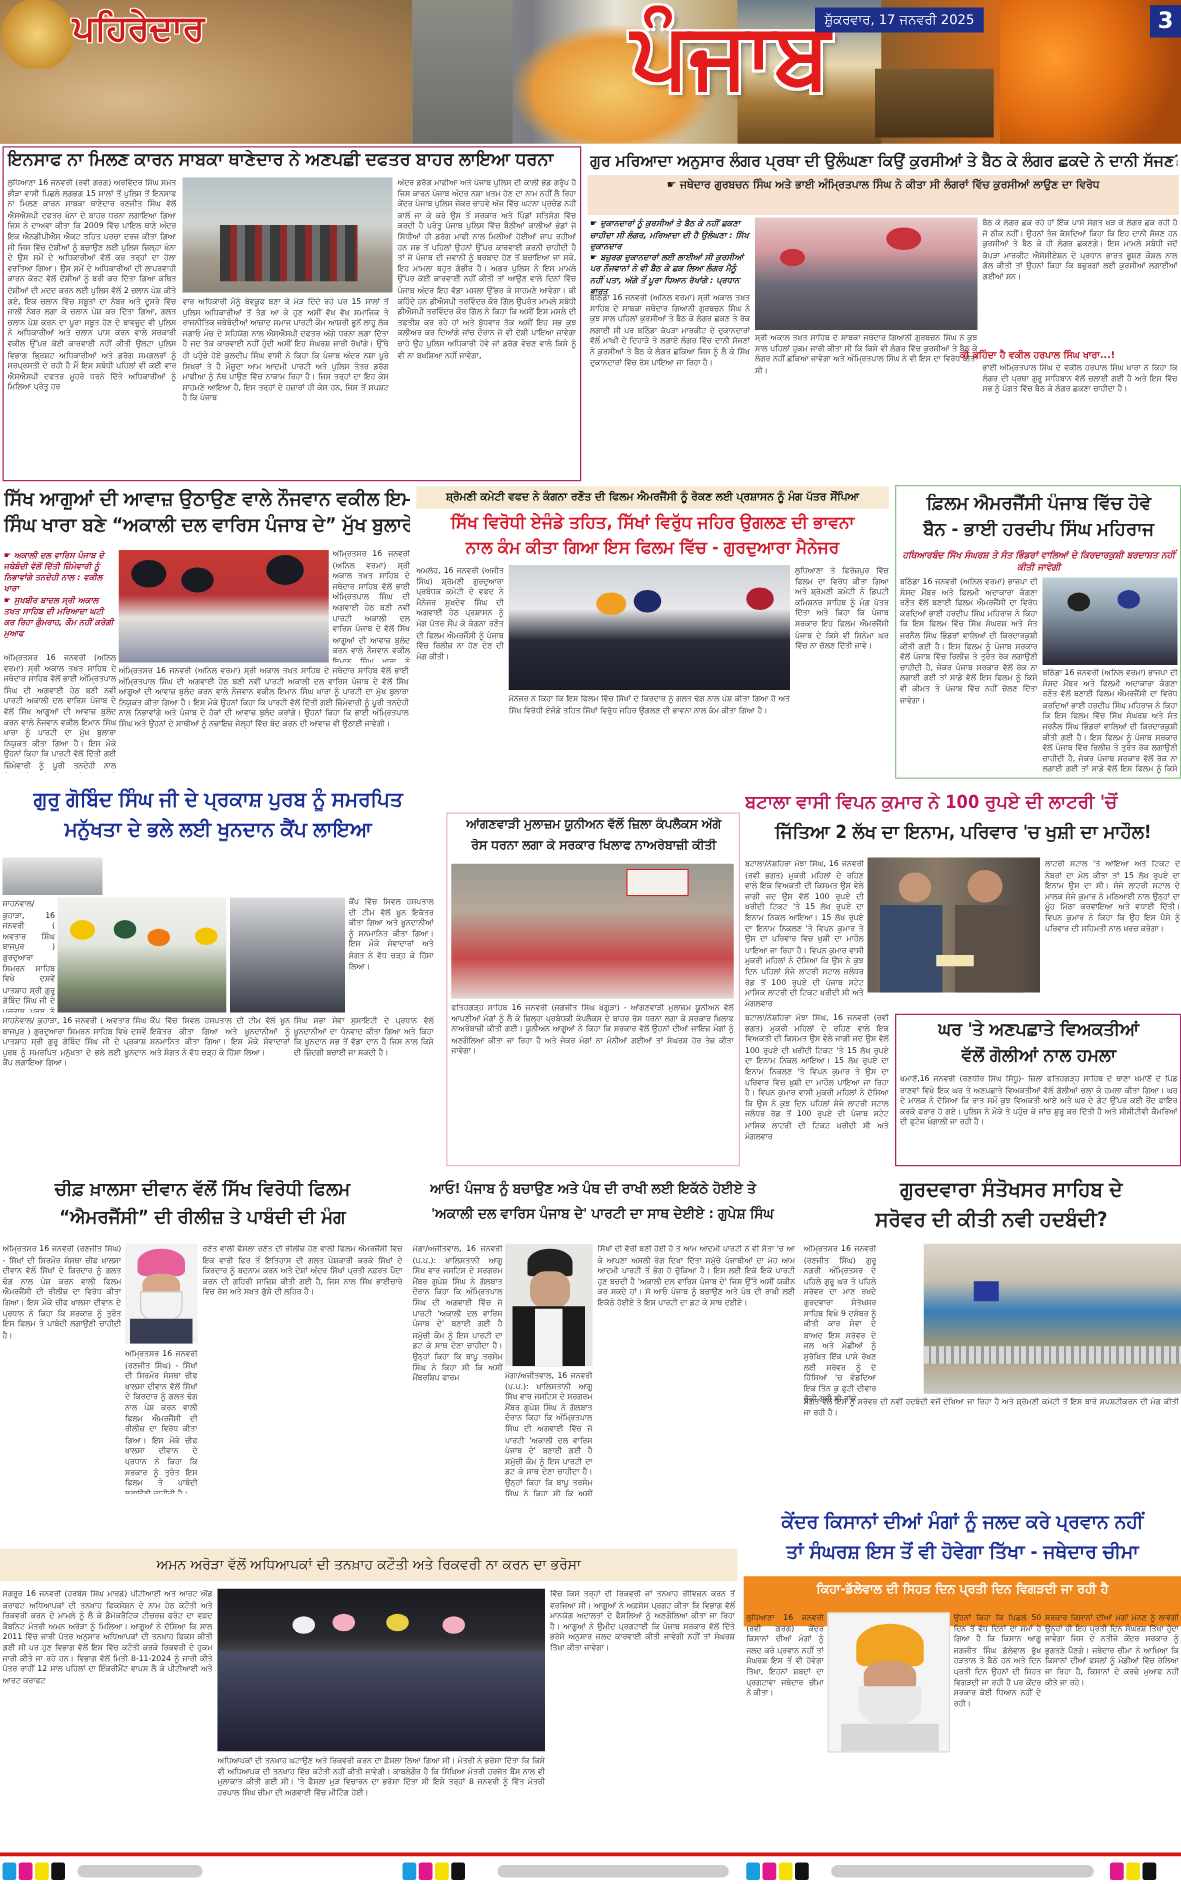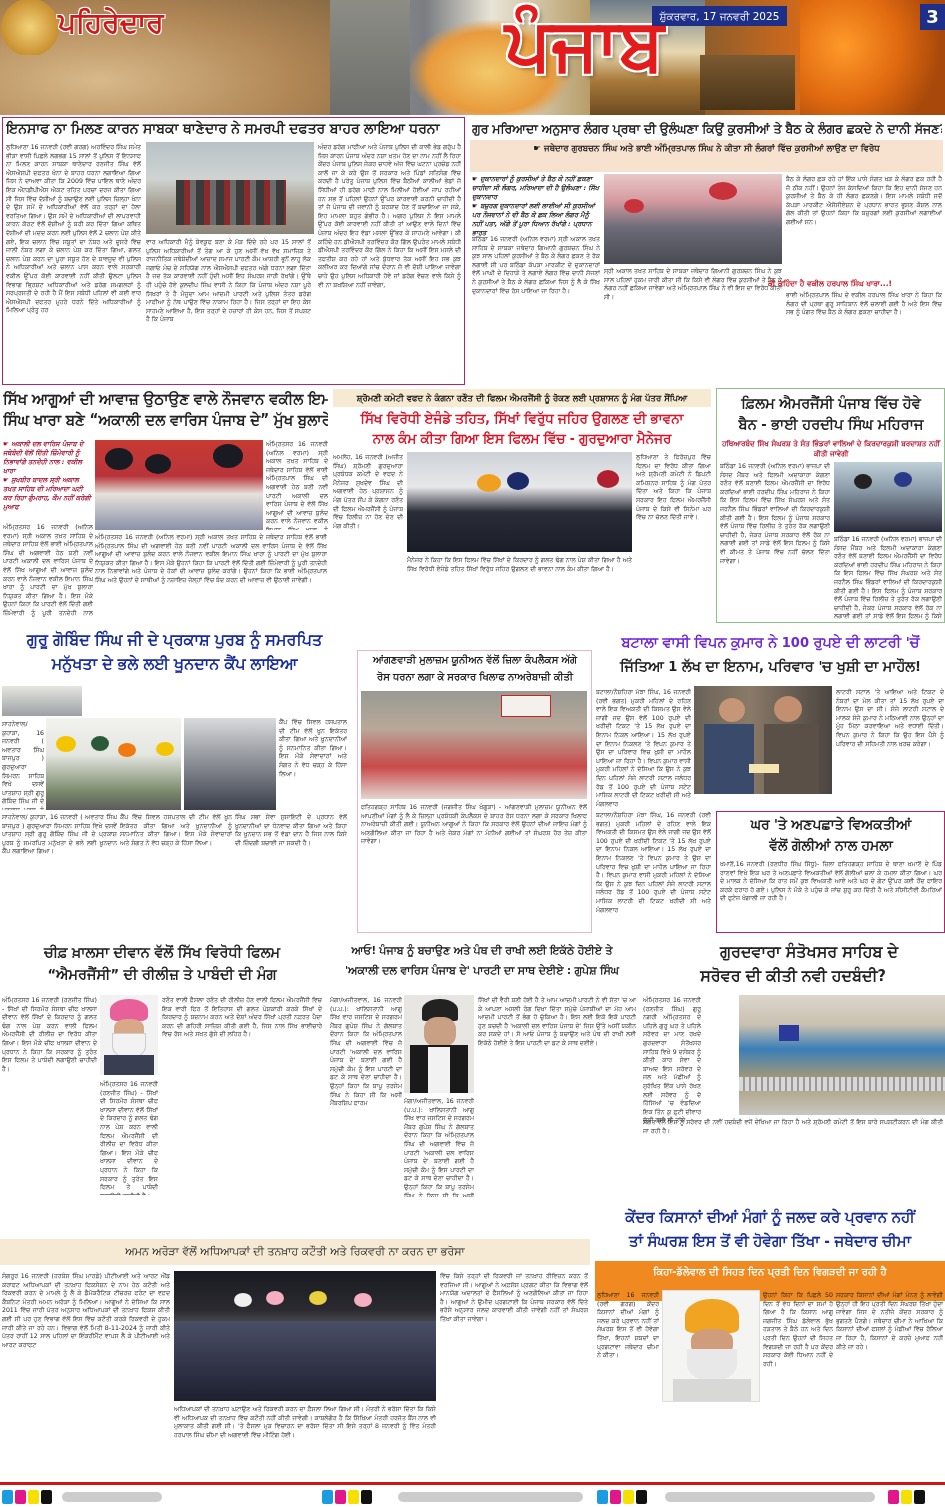--- a/index.html
+++ b/index.html
@@ -36,21 +36,21 @@
   <div class="abs" style="left:590px;top:0;width:115px;height:115px;background:linear-gradient(180deg,#6d7c88 0%,#e8d8b0 45%,#a87a3a 70%,#6d4a22 100%)"></div>
   <div class="abs mh-tractor"></div>
   <div class="abs mh-right"></div>
   <div class="abs logo-left">ਪਹਿਰੇਦਾਰ</div>
   <div class="abs logo-main">ਪੰਜਾਬ</div>
   <div class="abs dateband">ਸ਼ੁੱਕਰਵਾਰ, 17 ਜਨਵਰੀ 2025</div>
   <div class="abs pageno">3</div>
 </div>
 
 <div class="abs box-mag" style="left:2px;top:117px;width:463px;height:268px">
-  <div class="abs hl" style="left:3px;top:2px;width:455px;font-size:14px;color:#222">ਇਨਸਾਫ ਨਾ ਮਿਲਣ ਕਾਰਨ ਸਾਬਕਾ ਥਾਣੇਦਾਰ ਨੇ ਸਮਰਪੀ ਦਫਤਰ ਬਾਹਰ ਲਾਇਆ ਧਰਨਾ</div>
+  <div class="abs hl" style="left:3px;top:2px;width:455px;font-size:14px;color:#222">ਇਨਸਾਫ ਨਾ ਮਿਲਣ ਕਾਰਨ ਸਾਬਕਾ ਥਾਣੇਦਾਰ ਨੇ ਅਣਪਛੀ ਦਫਤਰ ਬਾਹਰ ਲਾਇਆ ਧਰਨਾ</div>
   <div class="abs body-text" style="left:3px;top:25px;width:135px;height:240px">ਲੁਧਿਆਣਾ 16 ਜਨਵਰੀ (ਰਵੀ ਗਰਗ) ਅਰਵਿੰਦਰ ਸਿੰਘ ਸਮੇਤ ਭੀੜਾ ਵਾਸੀ ਪਿਛਲੇ ਲਗਭਗ 15 ਸਾਲਾਂ ਤੋਂ ਪੁਲਿਸ ਤੋਂ ਇਨਸਾਫ ਨਾ ਮਿਲਣ ਕਾਰਨ ਸਾਬਕਾ ਥਾਣੇਦਾਰ ਰਣਜੀਤ ਸਿੰਘ ਵੱਲੋਂ ਐਸਐਸਪੀ ਦਫਤਰ ਖੰਨਾ ਦੇ ਬਾਹਰ ਧਰਨਾ ਲਗਾਇਆ ਗਿਆ ਜਿਸ ਨੇ ਦਾਅਵਾ ਕੀਤਾ ਕਿ 2009 ਵਿੱਚ ਪਾਇਲ ਥਾਣੇ ਅੰਦਰ ਇਕ ਐਨਡੀਪੀਐਸ ਐਕਟ ਤਹਿਤ ਪਰਚਾ ਦਰਜ ਕੀਤਾ ਗਿਆ ਸੀ ਜਿਸ ਵਿੱਚ ਦੋਸ਼ੀਆਂ ਨੂੰ ਬਚਾਉਣ ਲਈ ਪੁਲਿਸ ਜ਼ਿਲ੍ਹਾ ਖੰਨਾ ਦੇ ਉਸ ਸਮੇਂ ਦੇ ਅਧਿਕਾਰੀਆਂ ਵੱਲੋਂ ਕਰ ਤਰ੍ਹਾਂ ਦਾ ਹੋਲਾ ਵਰਤਿਆ ਗਿਆ। ਉਸ ਸਮੇਂ ਦੇ ਅਧਿਕਾਰੀਆਂ ਦੀ ਲਾਪਰਵਾਹੀ ਕਾਰਨ ਕੋਰਟ ਵੱਲੋਂ ਦੋਸ਼ੀਆਂ ਨੂੰ ਬਰੀ ਕਰ ਦਿੱਤਾ ਗਿਆ ਕਥਿਤ ਦੋਸ਼ੀਆਂ ਦੀ ਮਦਦ ਕਰਨ ਲਈ ਪੁਲਿਸ ਵੱਲੋਂ 2 ਚਲਾਨ ਪੇਸ਼ ਕੀਤੇ ਗਏ, ਇਕ ਚਲਾਨ ਵਿੱਚ ਸਬੂਤਾਂ ਦਾ ਨੰਬਰ ਅਤੇ ਦੂਸਰੇ ਵਿੱਚ ਜਾਲੀ ਨੰਬਰ ਲਗਾ ਕੇ ਚਲਾਨ ਪੇਸ਼ ਕਰ ਦਿੱਤਾ ਗਿਆ, ਗਲਤ ਚਲਾਨ ਪੇਸ਼ ਕਰਨ ਦਾ ਪੂਰਾ ਸਬੂਤ ਹੋਣ ਦੇ ਬਾਵਜੂਦ ਵੀ ਪੁਲਿਸ ਨੇ ਅਧਿਕਾਰੀਆਂ ਅਤੇ ਚਲਾਨ ਪਾਸ ਕਰਨ ਵਾਲੇ ਸਰਕਾਰੀ ਵਕੀਲ ਉੱਪਰ ਕੋਈ ਕਾਰਵਾਈ ਨਹੀਂ ਕੀਤੀ ਉਲਟਾ ਪੁਲਿਸ ਵਿਭਾਗ ਭ੍ਰਿਸ਼ਟ ਅਧਿਕਾਰੀਆਂ ਅਤੇ ਡਰੱਗ ਸਮਗਲਰਾਂ ਨੂੰ ਸਰਪ੍ਰਸਤੀ ਦੇ ਰਹੀ ਹੈ ਮੈਂ ਇਸ ਸਬੰਧੀ ਪਹਿਲਾਂ ਵੀ ਕਈ ਵਾਰ ਐਸਐਸਪੀ ਦਫਤਰ ਮੂਹਰੇ ਧਰਨੇ ਦਿੱਤੇ ਅਧਿਕਾਰੀਆਂ ਨੂੰ ਮਿਲਿਆ ਪ੍ਰੰਤੂ ਹਰ</div>
   <div class="abs photo" style="left:143px;top:24px;width:168px;height:92px;background:linear-gradient(180deg,#b8c2c6 0%,#cfd4d2 40%,#a49c8e 70%,#8c8579 100%)">
     <div style="position:absolute;left:30px;top:38px;width:110px;height:45px;background:repeating-linear-gradient(90deg,#3a3a3a 0 8px,#8a2a2a 8px 14px,#6b6b6b 14px 20px)"></div>
   </div>
   <div class="abs body-text" style="left:143px;top:120px;width:165px;height:145px">ਵਾਰ ਅਧਿਕਾਰੀ ਮੈਨੂੰ ਬੇਵਕੂਫ ਬਣਾ ਕੇ ਮੋੜ ਦਿੰਦੇ ਰਹੇ ਪਰ 15 ਸਾਲਾਂ ਤੋਂ ਪੁਲਿਸ ਅਧਿਕਾਰੀਆਂ ਤੋਂ ਤੰਗ ਆ ਕੇ ਹੁਣ ਅਸੀਂ ਵੱਖ ਵੱਖ ਸਮਾਜਿਕ ਤੇ ਰਾਜਨੀਤਿਕ ਜਥੇਬੰਦੀਆਂ ਆਜ਼ਾਦ ਸਮਾਜ ਪਾਰਟੀ ਕੌਮ ਆਸ਼ਰੀ ਭੂਨੋਂ ਲਾਹੂ ਲੋਕ ਜਗਾਓ ਮੰਚ ਦੇ ਸਹਿਯੋਗ ਨਾਲ ਐਸਐਸਪੀ ਦਫਤਰ ਅੱਗੇ ਧਰਨਾ ਲਗਾ ਦਿੱਤਾ ਹੈ ਜਦ ਤੱਕ ਕਾਰਵਾਈ ਨਹੀਂ ਹੁੰਦੀ ਅਸੀਂ ਇਹ ਸੰਘਰਸ਼ ਜਾਰੀ ਰੱਖਾਂਗੇ। ਉੱਥੇ ਹੀ ਪਹੁੰਚੇ ਹੋਏ ਕੁਲਦੀਪ ਸਿੰਘ ਵਾਸੀ ਨੇ ਕਿਹਾ ਕਿ ਪੰਜਾਬ ਅੰਦਰ ਨਸ਼ਾ ਪੂਰੇ ਸਿਖਰਾਂ ਤੇ ਹੈ ਮੌਜੂਦਾ ਆਮ ਆਦਮੀ ਪਾਰਟੀ ਅਤੇ ਪੁਲਿਸ ਤੰਤਰ ਡਰੱਗ ਮਾਫੀਆ ਨੂੰ ਨੱਥ ਪਾਉਣ ਵਿੱਚ ਨਾਕਾਮ ਰਿਹਾ ਹੈ। ਜਿਸ ਤਰ੍ਹਾਂ ਦਾ ਇਹ ਕੇਸ ਸਾਹਮਣੇ ਆਇਆ ਹੈ, ਇਸ ਤਰ੍ਹਾਂ ਦੇ ਹਜ਼ਾਰਾਂ ਹੀ ਕੇਸ ਹਨ, ਜਿਸ ਤੋਂ ਸਪਸ਼ਟ ਹੈ ਕਿ ਪੰਜਾਬ</div>
   <div class="abs body-text" style="left:315px;top:25px;width:143px;height:240px">ਅੰਦਰ ਡਰੱਗ ਮਾਫੀਆ ਅਤੇ ਪੰਜਾਬ ਪੁਲਿਸ ਦੀ ਕਾਲੀ ਭੇਡ ਗਰੁੱਪ ਹੈ ਜਿਸ ਕਾਰਨ ਪੰਜਾਬ ਅੰਦਰ ਨਸ਼ਾ ਖਤਮ ਹੋਣ ਦਾ ਨਾਮ ਨਹੀਂ ਲੈ ਰਿਹਾ ਕੇਂਦਰ ਪੰਜਾਬ ਪੁਲਿਸ ਜੇਕਰ ਚਾਹਵੇ ਅੱਜ ਵਿੱਚ ਘਟਨਾ ਪ੍ਰਚੰਡ ਨਹੀਂ ਕਾਲੋਂ ਜਾ ਕੇ ਕਰੇ ਉਸ ਤੋਂ ਸਰਕਾਰ ਅਤੇ ਪਿੰਡਾਂ ਸਤਿਸੰਗ ਵਿੱਚ ਕਰਦੀ ਹੈ ਪਰੰਤੂ ਪੰਜਾਬ ਪੁਲਿਸ ਵਿੱਚ ਬੈਠੀਆਂ ਕਾਲੀਆਂ ਭੇਡਾਂ ਜੋ ਸਿੱਧੀਆਂ ਹੀ ਡਰੱਗ ਮਾਫੀ ਨਾਲ ਮਿਲੀਆਂ ਹੋਈਆਂ ਜਾਪ ਰਹੀਆਂ ਹਨ ਸਭ ਤੋਂ ਪਹਿਲਾਂ ਉਹਨਾਂ ਉੱਪਰ ਕਾਰਵਾਈ ਕਰਨੀ ਚਾਹੀਦੀ ਹੈ ਤਾਂ ਜੋ ਪੰਜਾਬ ਦੀ ਜਵਾਨੀ ਨੂੰ ਬਰਬਾਦ ਹੋਣ ਤੋਂ ਬਚਾਇਆ ਜਾ ਸਕੇ, ਇਹ ਮਾਮਲਾ ਬਹੁਤ ਗੰਭੀਰ ਹੈ। ਅਗਰ ਪੁਲਿਸ ਨੇ ਇਸ ਮਾਮਲੇ ਉੱਪਰ ਕੋਈ ਕਾਰਵਾਈ ਨਹੀਂ ਕੀਤੀ ਤਾਂ ਆਉਣ ਵਾਲੇ ਦਿਨਾਂ ਵਿੱਚ ਪੰਜਾਬ ਅੰਦਰ ਇਹ ਵੱਡਾ ਮਸਲਾ ਉੱਭਰ ਕੇ ਸਾਹਮਣੇ ਆਵੇਗਾ। ਕੀ ਕਹਿੰਦੇ ਹਨ ਡੀਐਸਪੀ ਤਰਵਿੰਦਰ ਕੌਰ ਗਿੱਲ ਉਪਰੰਤ ਮਾਮਲੇ ਸਬੰਧੀ ਡੀਐਸਪੀ ਤਰਵਿੰਦਰ ਕੌਰ ਗਿੱਲ ਨੇ ਕਿਹਾ ਕਿ ਅਸੀਂ ਇਸ ਮਸਲੇ ਦੀ ਤਫਤੀਸ਼ ਕਰ ਰਹੇ ਹਾਂ ਅਤੇ ਬੁੱਧਵਾਰ ਤੱਕ ਅਸੀਂ ਇਹ ਸਭ ਕੁਝ ਕਲੀਅਰ ਕਰ ਦਿਆਂਗੇ ਜਾਂਚ ਦੌਰਾਨ ਜੋ ਵੀ ਦੋਸ਼ੀ ਪਾਇਆ ਜਾਵੇਗਾ ਚਾਹੇ ਉਹ ਪੁਲਿਸ ਅਧਿਕਾਰੀ ਹੋਵੇ ਜਾਂ ਡਰੱਗ ਵੇਚਣ ਵਾਲੇ ਕਿਸੇ ਨੂੰ ਵੀ ਨਾ ਬਖਸ਼ਿਆ ਨਹੀਂ ਜਾਵੇਗਾ,</div>
 </div>
 
 <div class="abs" style="left:470px;top:117px;width:475px;height:268px">
   <div class="abs hl" style="left:2px;top:4px;width:470px;font-size:12.5px;color:#222">ਗੁਰ ਮਰਿਆਦਾ ਅਨੁਸਾਰ ਲੰਗਰ ਪ੍ਰਥਾ ਦੀ ਉਲੰਘਣਾ ਕਿਉਂ ਕੁਰਸੀਆਂ ਤੇ ਬੈਠ ਕੇ ਲੰਗਰ ਛਕਦੇ ਨੇ ਦਾਨੀ ਸੱਜਣ?</div>
@@ -99,21 +99,21 @@
     <div style="position:absolute;left:100px;top:20px;width:22px;height:18px;border-radius:50%;background:#1c2a6a"></div>
     <div style="position:absolute;left:190px;top:18px;width:22px;height:18px;border-radius:50%;background:#b02030"></div>
   </div>
   <div class="abs body-text" style="left:74px;top:168px;width:225px;height:62px">ਮੈਨੇਜਰ ਨੇ ਕਿਹਾ ਕਿ ਇਸ ਫਿਲਮ ਵਿੱਚ ਸਿੱਖਾਂ ਦੇ ਕਿਰਦਾਰ ਨੂੰ ਗਲਤ ਢੰਗ ਨਾਲ ਪੇਸ਼ ਕੀਤਾ ਗਿਆ ਹੈ ਅਤੇ ਸਿੱਖ ਵਿਰੋਧੀ ਏਜੰਡੇ ਤਹਿਤ ਸਿੱਖਾਂ ਵਿਰੁੱਧ ਜਹਿਰ ਉਗਲਣ ਦੀ ਭਾਵਨਾ ਨਾਲ ਕੰਮ ਕੀਤਾ ਗਿਆ ਹੈ।</div>
   <div class="abs body-text" style="left:303px;top:65px;width:75px;height:165px">ਲੁਧਿਆਣਾ ਤੇ ਫਿਰੋਜ਼ਪੁਰ ਵਿੱਚ ਫਿਲਮ ਦਾ ਵਿਰੋਧ ਕੀਤਾ ਗਿਆ ਅਤੇ ਸ਼੍ਰੋਮਣੀ ਕਮੇਟੀ ਨੇ ਡਿਪਟੀ ਕਮਿਸ਼ਨਰ ਸਾਹਿਬ ਨੂੰ ਮੰਗ ਪੱਤਰ ਦਿੱਤਾ ਅਤੇ ਕਿਹਾ ਕਿ ਪੰਜਾਬ ਸਰਕਾਰ ਇਹ ਫਿਲਮ ਐਮਰਜੈਂਸੀ ਪੰਜਾਬ ਦੇ ਕਿਸੇ ਵੀ ਸਿਨੇਮਾ ਘਰ ਵਿੱਚ ਨਾ ਚੱਲਣ ਦਿੱਤੀ ਜਾਵੇ।</div>
 </div>
 
 <div class="abs" style="left:716px;top:388px;width:229px;height:235px;border:1.5px solid #8fc08a">
   <div class="abs hl" style="left:2px;top:6px;width:224px;font-size:14.5px;color:#222;text-align:center">ਫ਼ਿਲਮ ਐਮਰਜੈਂਸੀ ਪੰਜਾਬ ਵਿੱਚ ਹੋਵੇ</div>
   <div class="abs hl" style="left:2px;top:27px;width:224px;font-size:14.5px;color:#222;text-align:center">ਬੈਨ - ਭਾਈ ਹਰਦੀਪ ਸਿੰਘ ਮਹਿਰਾਜ</div>
-  <div class="abs" style="left:2px;top:50px;width:224px;font-size:7.2px;font-weight:bold;color:#b0102a;text-align:center;line-height:10px">ਹਥਿਆਰਬੰਦ ਸਿੱਖ ਸੰਘਰਸ਼ ਤੇ ਸੰਤ ਭਿੰਡਰਾਂ ਵਾਲਿਆਂ ਦੇ ਕਿਰਦਾਰਕੁਸ਼ੀ ਬਰਦਾਸ਼ਤ ਨਹੀਂ ਕੀਤੀ ਜਾਵੇਗੀ</div>
+  <div class="abs" style="left:2px;top:50px;width:224px;font-size:7.2px;font-style:italic;font-weight:bold;color:#b0102a;text-align:center;line-height:10px">ਹਥਿਆਰਬੰਦ ਸਿੱਖ ਸੰਘਰਸ਼ ਤੇ ਸੰਤ ਭਿੰਡਰਾਂ ਵਾਲਿਆਂ ਦੇ ਕਿਰਦਾਰਕੁਸ਼ੀ ਬਰਦਾਸ਼ਤ ਨਹੀਂ ਕੀਤੀ ਜਾਵੇਗੀ</div>
   <div class="abs body-text" style="left:3px;top:73px;width:110px;height:158px">ਬਠਿੰਡਾ 16 ਜਨਵਰੀ (ਅਨਿਲ ਵਰਮਾ) ਭਾਜਪਾ ਦੀ ਸੰਸਦ ਮੈਂਬਰ ਅਤੇ ਫਿਲਮੀ ਅਦਾਕਾਰਾ ਕੰਗਣਾ ਰਣੌਤ ਵੱਲੋਂ ਬਣਾਈ ਫਿਲਮ ਐਮਰਜੈਂਸੀ ਦਾ ਵਿਰੋਧ ਕਰਦਿਆਂ ਭਾਈ ਹਰਦੀਪ ਸਿੰਘ ਮਹਿਰਾਜ ਨੇ ਕਿਹਾ ਕਿ ਇਸ ਫਿਲਮ ਵਿੱਚ ਸਿੱਖ ਸੰਘਰਸ਼ ਅਤੇ ਸੰਤ ਜਰਨੈਲ ਸਿੰਘ ਭਿੰਡਰਾਂ ਵਾਲਿਆਂ ਦੀ ਕਿਰਦਾਰਕੁਸ਼ੀ ਕੀਤੀ ਗਈ ਹੈ। ਇਸ ਫਿਲਮ ਨੂੰ ਪੰਜਾਬ ਸਰਕਾਰ ਵੱਲੋਂ ਪੰਜਾਬ ਵਿੱਚ ਰਿਲੀਜ਼ ਤੇ ਤੁਰੰਤ ਰੋਕ ਲਗਾਉਣੀ ਚਾਹੀਦੀ ਹੈ, ਜੇਕਰ ਪੰਜਾਬ ਸਰਕਾਰ ਵੱਲੋਂ ਰੋਕ ਨਾ ਲਗਾਈ ਗਈ ਤਾਂ ਸਾਡੇ ਵੱਲੋਂ ਇਸ ਫਿਲਮ ਨੂੰ ਕਿਸੇ ਵੀ ਕੀਮਤ ਤੇ ਪੰਜਾਬ ਵਿੱਚ ਨਹੀਂ ਚੱਲਣ ਦਿੱਤਾ ਜਾਵੇਗਾ।</div>
   <div class="abs photo" style="left:117px;top:73px;width:108px;height:70px;background:linear-gradient(180deg,#c0d0d8 0%,#8a9aa8 40%,#2a2a3a 100%)">
     <div style="position:absolute;left:20px;top:12px;width:18px;height:15px;border-radius:50%;background:#222"></div>
     <div style="position:absolute;left:60px;top:10px;width:18px;height:15px;border-radius:50%;background:#2a3a8a"></div>
   </div>
   <div class="abs body-text" style="left:117px;top:146px;width:108px;height:85px">ਬਠਿੰਡਾ 16 ਜਨਵਰੀ (ਅਨਿਲ ਵਰਮਾ) ਭਾਜਪਾ ਦੀ ਸੰਸਦ ਮੈਂਬਰ ਅਤੇ ਫਿਲਮੀ ਅਦਾਕਾਰਾ ਕੰਗਣਾ ਰਣੌਤ ਵੱਲੋਂ ਬਣਾਈ ਫਿਲਮ ਐਮਰਜੈਂਸੀ ਦਾ ਵਿਰੋਧ ਕਰਦਿਆਂ ਭਾਈ ਹਰਦੀਪ ਸਿੰਘ ਮਹਿਰਾਜ ਨੇ ਕਿਹਾ ਕਿ ਇਸ ਫਿਲਮ ਵਿੱਚ ਸਿੱਖ ਸੰਘਰਸ਼ ਅਤੇ ਸੰਤ ਜਰਨੈਲ ਸਿੰਘ ਭਿੰਡਰਾਂ ਵਾਲਿਆਂ ਦੀ ਕਿਰਦਾਰਕੁਸ਼ੀ ਕੀਤੀ ਗਈ ਹੈ। ਇਸ ਫਿਲਮ ਨੂੰ ਪੰਜਾਬ ਸਰਕਾਰ ਵੱਲੋਂ ਪੰਜਾਬ ਵਿੱਚ ਰਿਲੀਜ਼ ਤੇ ਤੁਰੰਤ ਰੋਕ ਲਗਾਉਣੀ ਚਾਹੀਦੀ ਹੈ, ਜੇਕਰ ਪੰਜਾਬ ਸਰਕਾਰ ਵੱਲੋਂ ਰੋਕ ਨਾ ਲਗਾਈ ਗਈ ਤਾਂ ਸਾਡੇ ਵੱਲੋਂ ਇਸ ਫਿਲਮ ਨੂੰ ਕਿਸੇ ਵੀ ਕੀਮਤ ਤੇ ਪੰਜਾਬ ਵਿੱਚ ਨਹੀਂ ਚੱਲਣ ਦਿੱਤਾ ਜਾਵੇਗਾ।</div>
 </div>
 
 <div class="abs" style="left:0;top:628px;width:350px;height:305px">
   <div class="abs hl" style="left:2px;top:2px;width:345px;font-size:16px;color:#1a2e9a;text-align:center">ਗੁਰੂ ਗੋਬਿੰਦ ਸਿੰਘ ਜੀ ਦੇ ਪ੍ਰਕਾਸ਼ ਪੁਰਬ ਨੂੰ ਸਮਰਪਿਤ</div>
@@ -136,22 +136,22 @@
 <div class="abs" style="left:357px;top:650px;width:235px;height:283px;border:1.5px solid #e8b8c8">
   <div class="abs hl" style="left:2px;top:3px;width:230px;font-size:10px;color:#222;text-align:center">ਆਂਗਣਵਾੜੀ ਮੁਲਾਜ਼ਮ ਯੂਨੀਅਨ ਵੱਲੋਂ ਜ਼ਿਲਾ ਕੰਪਲੈਕਸ ਅੱਗੇ</div>
   <div class="abs hl" style="left:2px;top:20px;width:230px;font-size:10px;color:#222;text-align:center">ਰੋਸ ਧਰਨਾ ਲਗਾ ਕੇ ਸਰਕਾਰ ਖਿਲਾਫ ਨਾਅਰੇਬਾਜ਼ੀ ਕੀਤੀ</div>
   <div class="abs photo" style="left:3px;top:40px;width:226px;height:108px;background:linear-gradient(180deg,#9a9a92 0%,#b8a89a 35%,#c84a4a 70%,#e4d6d0 100%)">
     <div style="position:absolute;left:140px;top:4px;width:50px;height:22px;background:#f4f0ec;border:1px solid #c22"></div>
   </div>
   <div class="abs body-text" style="left:3px;top:152px;width:226px;height:126px">ਫਤਿਹਗੜ੍ਹ ਸਾਹਿਬ 16 ਜਨਵਰੀ (ਜਗਜੀਤ ਸਿੰਘ ਖੰਗੂੜਾ) - ਆਂਗਣਵਾੜੀ ਮੁਲਾਜ਼ਮ ਯੂਨੀਅਨ ਵੱਲੋਂ ਆਪਣੀਆਂ ਮੰਗਾਂ ਨੂੰ ਲੈ ਕੇ ਜ਼ਿਲ੍ਹਾ ਪ੍ਰਬੰਧਕੀ ਕੰਪਲੈਕਸ ਦੇ ਬਾਹਰ ਰੋਸ ਧਰਨਾ ਲਗਾ ਕੇ ਸਰਕਾਰ ਖਿਲਾਫ ਨਾਅਰੇਬਾਜ਼ੀ ਕੀਤੀ ਗਈ। ਯੂਨੀਅਨ ਆਗੂਆਂ ਨੇ ਕਿਹਾ ਕਿ ਸਰਕਾਰ ਵੱਲੋਂ ਉਹਨਾਂ ਦੀਆਂ ਜਾਇਜ਼ ਮੰਗਾਂ ਨੂੰ ਅਣਗੌਲਿਆ ਕੀਤਾ ਜਾ ਰਿਹਾ ਹੈ ਅਤੇ ਜੇਕਰ ਮੰਗਾਂ ਨਾ ਮੰਨੀਆਂ ਗਈਆਂ ਤਾਂ ਸੰਘਰਸ਼ ਹੋਰ ਤੇਜ਼ ਕੀਤਾ ਜਾਵੇਗਾ।</div>
 </div>
 
 <div class="abs" style="left:596px;top:628px;width:349px;height:180px">
-  <div class="abs hl" style="left:0;top:6px;width:349px;font-size:14.5px;color:#6d28d9;text-align:center">ਬਟਾਲਾ ਵਾਸੀ ਵਿਪਨ ਕੁਮਾਰ ਨੇ 100 ਰੁਪਏ ਦੀ ਲਾਟਰੀ 'ਚੋਂ</div>
-  <div class="abs hl" style="left:0;top:30px;width:349px;font-size:14.5px;color:#222;text-align:center">ਜਿੱਤਿਆ 1 ਲੱਖ ਦਾ ਇਨਾਮ, ਪਰਿਵਾਰ 'ਚ ਖੁਸ਼ੀ ਦਾ ਮਾਹੌਲ!</div>
+  <div class="abs hl" style="left:0;top:6px;width:349px;font-size:14.5px;color:#be185d;">ਬਟਾਲਾ ਵਾਸੀ ਵਿਪਨ ਕੁਮਾਰ ਨੇ 100 ਰੁਪਏ ਦੀ ਲਾਟਰੀ 'ਚੋਂ</div>
+  <div class="abs hl" style="left:0;top:30px;width:349px;font-size:14.5px;color:#222;text-align:center">ਜਿੱਤਿਆ 2 ਲੱਖ ਦਾ ਇਨਾਮ, ਪਰਿਵਾਰ 'ਚ ਖੁਸ਼ੀ ਦਾ ਮਾਹੌਲ!</div>
   <div class="abs body-text" style="left:0;top:60px;width:95px;height:120px">ਬਟਾਲਾ/ਨੌਸ਼ਹਿਰਾ ਮੱਝਾ ਸਿੰਘ, 16 ਜਨਵਰੀ (ਰਵੀ ਭਗਤ) ਮੁਕਰੀ ਮਹਿਲਾਂ ਦੇ ਰਹਿਣ ਵਾਲੇ ਇਕ ਵਿਅਕਤੀ ਦੀ ਕਿਸਮਤ ਉਸ ਵੇਲੇ ਜਾਗੀ ਜਦ ਉਸ ਵੱਲੋਂ 100 ਰੁਪਏ ਦੀ ਖਰੀਦੀ ਟਿਕਟ 'ਤੇ 15 ਲੱਖ ਰੁਪਏ ਦਾ ਇਨਾਮ ਨਿਕਲ ਆਇਆ। 15 ਲੱਖ ਰੁਪਏ ਦਾ ਇਨਾਮ ਨਿਕਲਣ 'ਤੇ ਵਿਪਨ ਕੁਮਾਰ ਤੇ ਉਸ ਦਾ ਪਰਿਵਾਰ ਵਿਚ ਖੁਸ਼ੀ ਦਾ ਮਾਹੌਲ ਪਾਇਆ ਜਾ ਰਿਹਾ ਹੈ। ਵਿਪਨ ਕੁਮਾਰ ਵਾਸੀ ਮੁਕਰੀ ਮਹਿਲਾਂ ਨੇ ਦੱਸਿਆ ਕਿ ਉਸ ਨੇ ਕੁਝ ਦਿਨ ਪਹਿਲਾਂ ਸੰਜੇ ਲਾਟਰੀ ਸਟਾਲ ਜਲੰਧਰ ਰੋਡ ਤੋਂ 100 ਰੁਪਏ ਦੀ ਪੰਜਾਬ ਸਟੇਟ ਮਾਸਿਕ ਲਾਟਰੀ ਦੀ ਟਿਕਟ ਖਰੀਦੀ ਸੀ ਅਤੇ ਮੰਗਲਵਾਰ</div>
   <div class="abs photo" style="left:98px;top:58px;width:138px;height:108px;background:linear-gradient(90deg,#6a6258 0%,#8a7a68 40%,#4a4440 100%)">
     <div style="position:absolute;left:25px;top:12px;width:26px;height:24px;border-radius:50%;background:#c69678"></div>
     <div style="position:absolute;left:80px;top:10px;width:28px;height:26px;border-radius:50%;background:#c28f70"></div>
     <div style="position:absolute;left:10px;top:38px;width:50px;height:70px;background:#3a4a6a"></div>
     <div style="position:absolute;left:70px;top:38px;width:55px;height:70px;background:#5a5048"></div>
     <div style="position:absolute;left:55px;top:78px;width:30px;height:9px;background:#f4e6b0"></div>
   </div>
   <div class="abs body-text" style="left:240px;top:60px;width:108px;height:110px">ਲਾਟਰੀ ਸਟਾਲ 'ਤੇ ਆਇਆ ਅਤੇ ਟਿਕਟ ਦੇ ਨੰਬਰਾਂ ਦਾ ਮੇਲ ਕੀਤਾ ਤਾਂ 15 ਲੱਖ ਰੁਪਏ ਦਾ ਇਨਾਮ ਉਸ ਦਾ ਸੀ। ਸੰਜੇ ਲਾਟਰੀ ਸਟਾਲ ਦੇ ਮਾਲਕ ਸੰਜੇ ਕੁਮਾਰ ਨੇ ਮਠਿਆਈ ਨਾਲ ਉਨ੍ਹਾਂ ਦਾ ਮੂੰਹ ਮਿੱਠਾ ਕਰਵਾਇਆ ਅਤੇ ਵਧਾਈ ਦਿੱਤੀ। ਵਿਪਨ ਕੁਮਾਰ ਨੇ ਕਿਹਾ ਕਿ ਉਹ ਇਸ ਪੈਸੇ ਨੂੰ ਪਰਿਵਾਰ ਦੀ ਸਹਿਮਤੀ ਨਾਲ ਖਰਚ ਕਰੇਗਾ।</div>
 </div>
@@ -171,21 +171,21 @@
     <div style="position:absolute;left:10px;top:4px;width:38px;height:22px;border-radius:50% 50% 20% 20%;background:#e8609a"></div>
     <div style="position:absolute;left:14px;top:24px;width:30px;height:22px;border-radius:40%;background:#d8a888"></div>
     <div style="position:absolute;left:12px;top:38px;width:34px;height:26px;border-radius:0 0 50% 50%;background:#f2f2f2;border:1px solid #ccc"></div>
     <div style="position:absolute;left:4px;top:60px;width:50px;height:20px;background:#3a3e52"></div>
   </div>
   <div class="abs body-text" style="left:100px;top:140px;width:58px;height:115px">ਅੰਮ੍ਰਿਤਸਰ 16 ਜਨਵਰੀ (ਰਣਜੀਤ ਸਿੰਘ) - ਸਿੱਖਾਂ ਦੀ ਸਿਰਮੌਰ ਸੰਸਥਾ ਚੀਫ ਖਾਲਸਾ ਦੀਵਾਨ ਵੱਲੋਂ ਸਿੱਖਾਂ ਦੇ ਕਿਰਦਾਰ ਨੂੰ ਗਲਤ ਢੰਗ ਨਾਲ ਪੇਸ਼ ਕਰਨ ਵਾਲੀ ਫਿਲਮ ਐਮਰਜੈਂਸੀ ਦੀ ਰੀਲੀਜ਼ ਦਾ ਵਿਰੋਧ ਕੀਤਾ ਗਿਆ। ਇਸ ਮੌਕੇ ਚੀਫ ਖਾਲਸਾ ਦੀਵਾਨ ਦੇ ਪ੍ਰਧਾਨ ਨੇ ਕਿਹਾ ਕਿ ਸਰਕਾਰ ਨੂੰ ਤੁਰੰਤ ਇਸ ਫਿਲਮ ਤੇ ਪਾਬੰਦੀ ਲਗਾਉਣੀ ਚਾਹੀਦੀ ਹੈ।</div>
   <div class="abs body-text" style="left:162px;top:56px;width:160px;height:200px">ਰਣੌਤ ਵਾਲੀ ਫੈਸਲਾ ਰਣੌਤ ਦੀ ਰੀਲੀਜ਼ ਹੋਣ ਵਾਲੀ ਫਿਲਮ ਐਮਰਜੈਂਸੀ ਵਿਚ ਇਕ ਵਾਰੀ ਫਿਰ ਤੋਂ ਇਤਿਹਾਸ ਦੀ ਗਲਤ ਪੇਸ਼ਕਾਰੀ ਕਰਕੇ ਸਿੱਖਾਂ ਦੇ ਕਿਰਦਾਰ ਨੂੰ ਬਦਨਾਮ ਕਰਨ ਅਤੇ ਦੇਸ਼ਾਂ ਅੰਦਰ ਸਿੱਖਾਂ ਪ੍ਰਤੀ ਨਫ਼ਰਤ ਪੈਦਾ ਕਰਨ ਦੀ ਗਹਿਰੀ ਸਾਜ਼ਿਸ਼ ਕੀਤੀ ਗਈ ਹੈ, ਜਿਸ ਨਾਲ ਸਿੱਖ ਭਾਈਚਾਰੇ ਵਿਚ ਰੋਸ ਅਤੇ ਸਖਤ ਗੁੱਸੇ ਦੀ ਲਹਿਰ ਹੈ।</div>
 </div>
 
 <div class="abs" style="left:328px;top:940px;width:310px;height:260px">
-  <div class="abs hl" style="left:0;top:4px;width:308px;font-size:11px;color:#222;text-align:center">ਆਓ! ਪੰਜਾਬ ਨੂੰ ਬਚਾਉਣ ਅਤੇ ਪੰਥ ਦੀ ਰਾਖੀ ਲਈ ਇਕੱਠੇ ਹੋਈਏ ਤੇ</div>
+  <div class="abs hl" style="left:16px;top:4px;width:308px;font-size:11px;color:#222;">ਆਓ! ਪੰਜਾਬ ਨੂੰ ਬਚਾਉਣ ਅਤੇ ਪੰਥ ਦੀ ਰਾਖੀ ਲਈ ਇਕੱਠੇ ਹੋਈਏ ਤੇ</div>
   <div class="abs hl" style="left:0;top:24px;width:308px;font-size:11px;color:#222;text-align:center">'ਅਕਾਲੀ ਦਲ ਵਾਰਿਸ ਪੰਜਾਬ ਦੇ' ਪਾਰਟੀ ਦਾ ਸਾਥ ਦੇਈਏ : ਗੁਪੇਸ਼ ਸਿੰਘ</div>
   <div class="abs body-text" style="left:2px;top:56px;width:72px;height:200px">ਮੋਗਾ/ਅਜੀਤਵਾਲ, 16 ਜਨਵਰੀ (ਪ.ਪ.): ਖਾਲਿਸਤਾਨੀ ਆਗੂ ਸਿੱਖ ਵਾਰ ਜਸਟਿਸ ਦੇ ਸਰਗਰਮ ਮੈਂਬਰ ਗੁਪੇਸ਼ ਸਿੰਘ ਨੇ ਗੱਲਬਾਤ ਦੌਰਾਨ ਕਿਹਾ ਕਿ ਅੰਮ੍ਰਿਤਪਾਲ ਸਿੰਘ ਦੀ ਅਗਵਾਈ ਵਿੱਚ ਜੋ ਪਾਰਟੀ 'ਅਕਾਲੀ ਦਲ ਵਾਰਿਸ ਪੰਜਾਬ ਦੇ' ਬਣਾਈ ਗਈ ਹੈ ਸਮੁੱਚੀ ਕੌਮ ਨੂੰ ਇਸ ਪਾਰਟੀ ਦਾ ਡਟ ਕੇ ਸਾਥ ਦੇਣਾ ਚਾਹੀਦਾ ਹੈ। ਉਨ੍ਹਾਂ ਕਿਹਾ ਕਿ ਬਾਪੂ ਤਰਸੇਮ ਸਿੰਘ ਨੇ ਕਿਹਾ ਸੀ ਕਿ ਅਸੀਂ ਮੈਂਬਰਸ਼ਿਪ ਫਾਰਮ</div>
   <div class="abs photo" style="left:76px;top:55px;width:70px;height:98px;background:#e8e6e2">
     <div style="position:absolute;left:18px;top:4px;width:36px;height:22px;border-radius:50% 50% 10% 10%;background:#222"></div>
     <div style="position:absolute;left:20px;top:22px;width:32px;height:30px;border-radius:40%;background:#c9a084"></div>
     <div style="position:absolute;left:6px;top:50px;width:58px;height:48px;background:#1a1a1a"></div>
     <div style="position:absolute;left:24px;top:52px;width:22px;height:46px;background:#f2f2f2"></div>
   </div>
   <div class="abs body-text" style="left:76px;top:157px;width:70px;height:100px">ਮੋਗਾ/ਅਜੀਤਵਾਲ, 16 ਜਨਵਰੀ (ਪ.ਪ.): ਖਾਲਿਸਤਾਨੀ ਆਗੂ ਸਿੱਖ ਵਾਰ ਜਸਟਿਸ ਦੇ ਸਰਗਰਮ ਮੈਂਬਰ ਗੁਪੇਸ਼ ਸਿੰਘ ਨੇ ਗੱਲਬਾਤ ਦੌਰਾਨ ਕਿਹਾ ਕਿ ਅੰਮ੍ਰਿਤਪਾਲ ਸਿੰਘ ਦੀ ਅਗਵਾਈ ਵਿੱਚ ਜੋ ਪਾਰਟੀ 'ਅਕਾਲੀ ਦਲ ਵਾਰਿਸ ਪੰਜਾਬ ਦੇ' ਬਣਾਈ ਗਈ ਹੈ ਸਮੁੱਚੀ ਕੌਮ ਨੂੰ ਇਸ ਪਾਰਟੀ ਦਾ ਡਟ ਕੇ ਸਾਥ ਦੇਣਾ ਚਾਹੀਦਾ ਹੈ। ਉਨ੍ਹਾਂ ਕਿਹਾ ਕਿ ਬਾਪੂ ਤਰਸੇਮ ਸਿੰਘ ਨੇ ਕਿਹਾ ਸੀ ਕਿ ਅਸੀਂ ਮੈਂਬਰਸ਼ਿਪ ਫਾਰਮ</div>
   <div class="abs body-text" style="left:150px;top:56px;width:158px;height:200px">ਸਿੱਖਾਂ ਦੀ ਵੈਰੀ ਬਣੀ ਹੋਈ ਹੈ ਤੇ ਆਮ ਆਦਮੀ ਪਾਰਟੀ ਨੇ ਵੀ ਸੱਤਾ 'ਚ ਆ ਕੇ ਆਪਣਾ ਅਸਲੀ ਰੰਗ ਦਿਖਾ ਦਿੱਤਾ ਸਮੁੱਚੇ ਪੰਜਾਬੀਆਂ ਦਾ ਮੋਹ ਆਮ ਆਦਮੀ ਪਾਰਟੀ ਤੋਂ ਭੰਗ ਹੋ ਚੁੱਕਿਆ ਹੈ। ਇਸ ਲਈ ਇਕੋ ਇਕੋ ਪਾਰਟੀ ਹੁਣ ਬਚਦੀ ਹੈ 'ਅਕਾਲੀ ਦਲ ਵਾਰਿਸ ਪੰਜਾਬ ਦੇ' ਜਿਸ ਉੱਤੇ ਅਸੀਂ ਯਕੀਨ ਕਰ ਸਕਦੇ ਹਾਂ। ਸੋ ਆਓ ਪੰਜਾਬ ਨੂੰ ਬਚਾਉਣ ਅਤੇ ਪੰਥ ਦੀ ਰਾਖੀ ਲਈ ਇਕੱਠੇ ਹੋਈਏ ਤੇ ਇਸ ਪਾਰਟੀ ਦਾ ਡਟ ਕੇ ਸਾਥ ਦਈਏ।</div>

